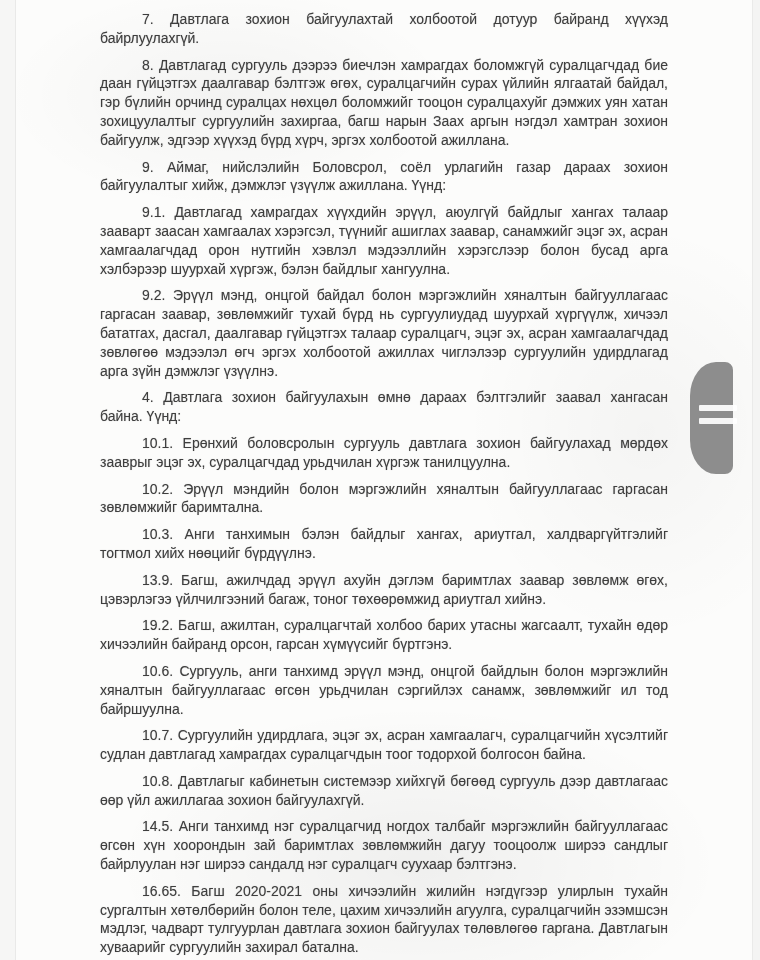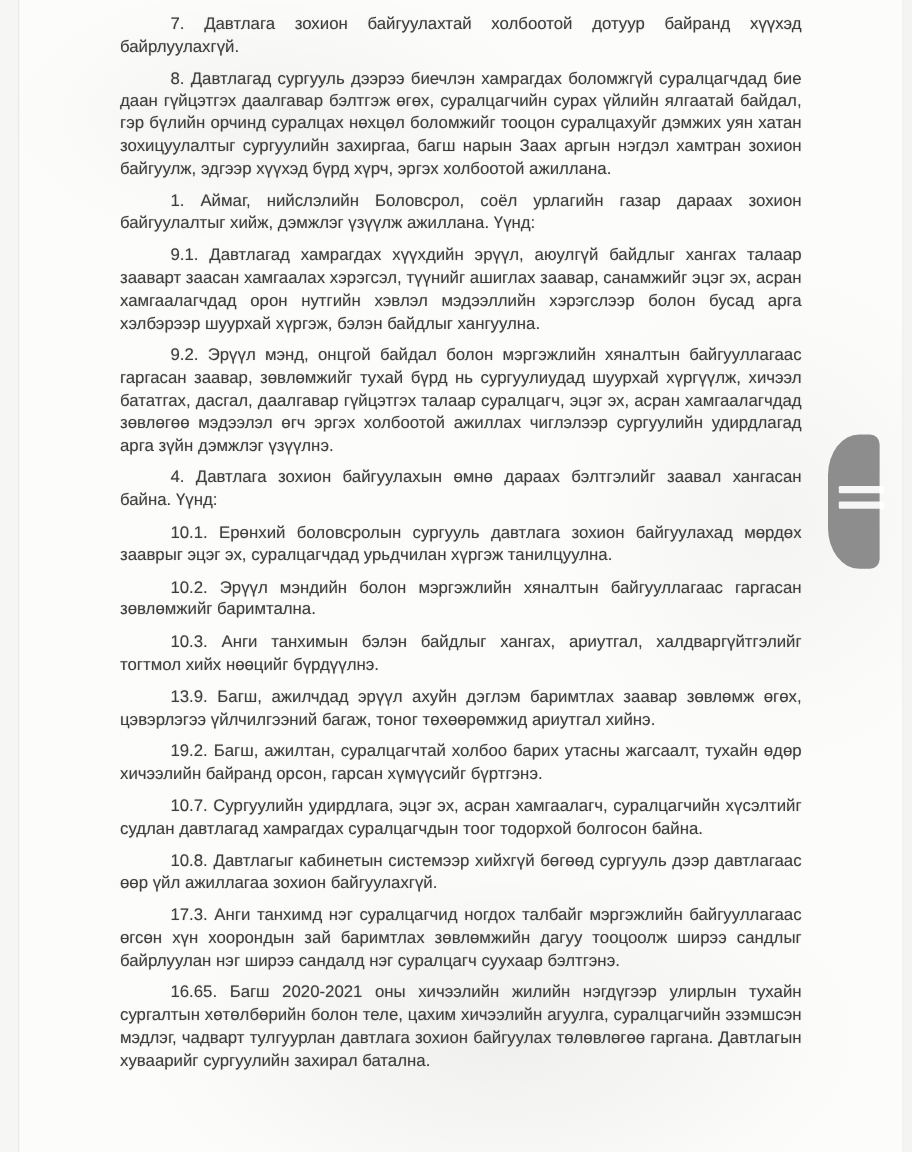--- a/index.html
+++ b/index.html
@@ -84,32 +84,33 @@
 </head>
 <body>
 
 <div class="edge-left"></div>
 <div class="edge-right-line"></div>
 <div class="edge-right-strip"></div>
 
 <div class="doc">
   <p>7. Давтлага зохион байгуулахтай холбоотой дотуур байранд хүүхэд байрлуулахгүй.</p>
   <p>8. Давтлагад сургууль дээрээ биечлэн хамрагдах боломжгүй суралцагчдад бие даан гүйцэтгэх даалгавар бэлтгэж өгөх, суралцагчийн сурах үйлийн ялгаатай байдал, гэр бүлийн орчинд суралцах нөхцөл боломжийг тооцон суралцахуйг дэмжих уян хатан зохицуулалтыг сургуулийн захиргаа, багш нарын Заах аргын нэгдэл хамтран зохион байгуулж, эдгээр хүүхэд бүрд хүрч, эргэх холбоотой ажиллана.</p>
-  <p>1. Аймаг, нийслэлийн Боловсрол, соёл урлагийн газар дараах зохион байгуулалтыг хийж, дэмжлэг үзүүлж ажиллана. Үүнд:</p>
+  <p>9. Аймаг, нийслэлийн Боловсрол, соёл урлагийн газар дараах зохион байгуулалтыг хийж, дэмжлэг үзүүлж ажиллана. Үүнд:</p>
   <p>9.1.  Давтлагад хамрагдах хүүхдийн эрүүл, аюулгүй байдлыг хангах талаар зааварт заасан хамгаалах хэрэгсэл, түүнийг ашиглах заавар, санамжийг эцэг эх, асран хамгаалагчдад орон нутгийн хэвлэл мэдээллийн хэрэгслээр болон бусад арга хэлбэрээр шуурхай хүргэж, бэлэн байдлыг хангуулна.</p>
   <p>9.2.  Эрүүл мэнд, онцгой байдал болон мэргэжлийн хяналтын байгууллагаас гаргасан заавар, зөвлөмжийг тухай бүрд нь сургуулиудад шуурхай хүргүүлж, хичээл бататгах, дасгал, даалгавар гүйцэтгэх талаар суралцагч, эцэг эх, асран хамгаалагчдад зөвлөгөө мэдээлэл өгч эргэх холбоотой ажиллах чиглэлээр сургуулийн удирдлагад арга зүйн дэмжлэг үзүүлнэ.</p>
   <p>4. Давтлага зохион байгуулахын өмнө дараах бэлтгэлийг заавал хангасан байна. Үүнд:</p>
   <p>10.1.  Ерөнхий боловсролын сургууль давтлага зохион байгуулахад мөрдөх зааврыг эцэг эх, суралцагчдад урьдчилан хүргэж танилцуулна.</p>
   <p>10.2.  Эрүүл мэндийн болон мэргэжлийн хяналтын байгууллагаас гаргасан зөвлөмжийг баримтална.</p>
   <p>10.3.  Анги танхимын бэлэн байдлыг хангах, ариутгал, халдваргүйтгэлийг тогтмол хийх нөөцийг бүрдүүлнэ.</p>
   <p>13.9.  Багш, ажилчдад эрүүл ахуйн дэглэм баримтлах заавар зөвлөмж өгөх, цэвэрлэгээ үйлчилгээний багаж, тоног төхөөрөмжид ариутгал хийнэ.</p>
   <p>19.2.  Багш, ажилтан, суралцагчтай холбоо барих утасны жагсаалт, тухайн өдөр хичээлийн байранд орсон, гарсан хүмүүсийг бүртгэнэ.</p>
+  <p>10.6.  Сургууль, анги танхимд эрүүл мэнд, онцгой байдлын болон мэргэжлийн хяналтын байгууллагаас өгсөн урьдчилан сэргийлэх санамж, зөвлөмжийг ил тод байршуулна.</p>
   <p>10.7.  Сургуулийн удирдлага, эцэг эх, асран хамгаалагч, суралцагчийн хүсэлтийг судлан давтлагад хамрагдах суралцагчдын тоог тодорхой болгосон байна.</p>
   <p>10.8.  Давтлагыг кабинетын системээр хийхгүй бөгөөд сургууль дээр давтлагаас өөр үйл ажиллагаа зохион байгуулахгүй.</p>
-  <p>17.3.  Анги танхимд нэг суралцагчид ногдох талбайг мэргэжлийн байгууллагаас өгсөн хүн хоорондын зай баримтлах зөвлөмжийн дагуу тооцоолж ширээ сандлыг байрлуулан нэг ширээ сандалд нэг суралцагч суухаар бэлтгэнэ.</p>
+  <p>14.5.  Анги танхимд нэг суралцагчид ногдох талбайг мэргэжлийн байгууллагаас өгсөн хүн хоорондын зай баримтлах зөвлөмжийн дагуу тооцоолж ширээ сандлыг байрлуулан нэг ширээ сандалд нэг суралцагч суухаар бэлтгэнэ.</p>
   <p>16.65. Багш 2020-2021 оны хичээлийн жилийн нэгдүгээр улирлын тухайн сургалтын хөтөлбөрийн болон теле, цахим хичээлийн агуулга, суралцагчийн эзэмшсэн мэдлэг, чадварт тулгуурлан давтлага зохион байгуулах төлөвлөгөө гаргана. Давтлагын хуваарийг сургуулийн захирал батална.</p>
 </div>
 
 <div class="side-handle">
   <span class="stripes" style="display:block;">
     <div class="stripe"></div>
     <div class="stripe"></div>
   </span>
 </div>
 

